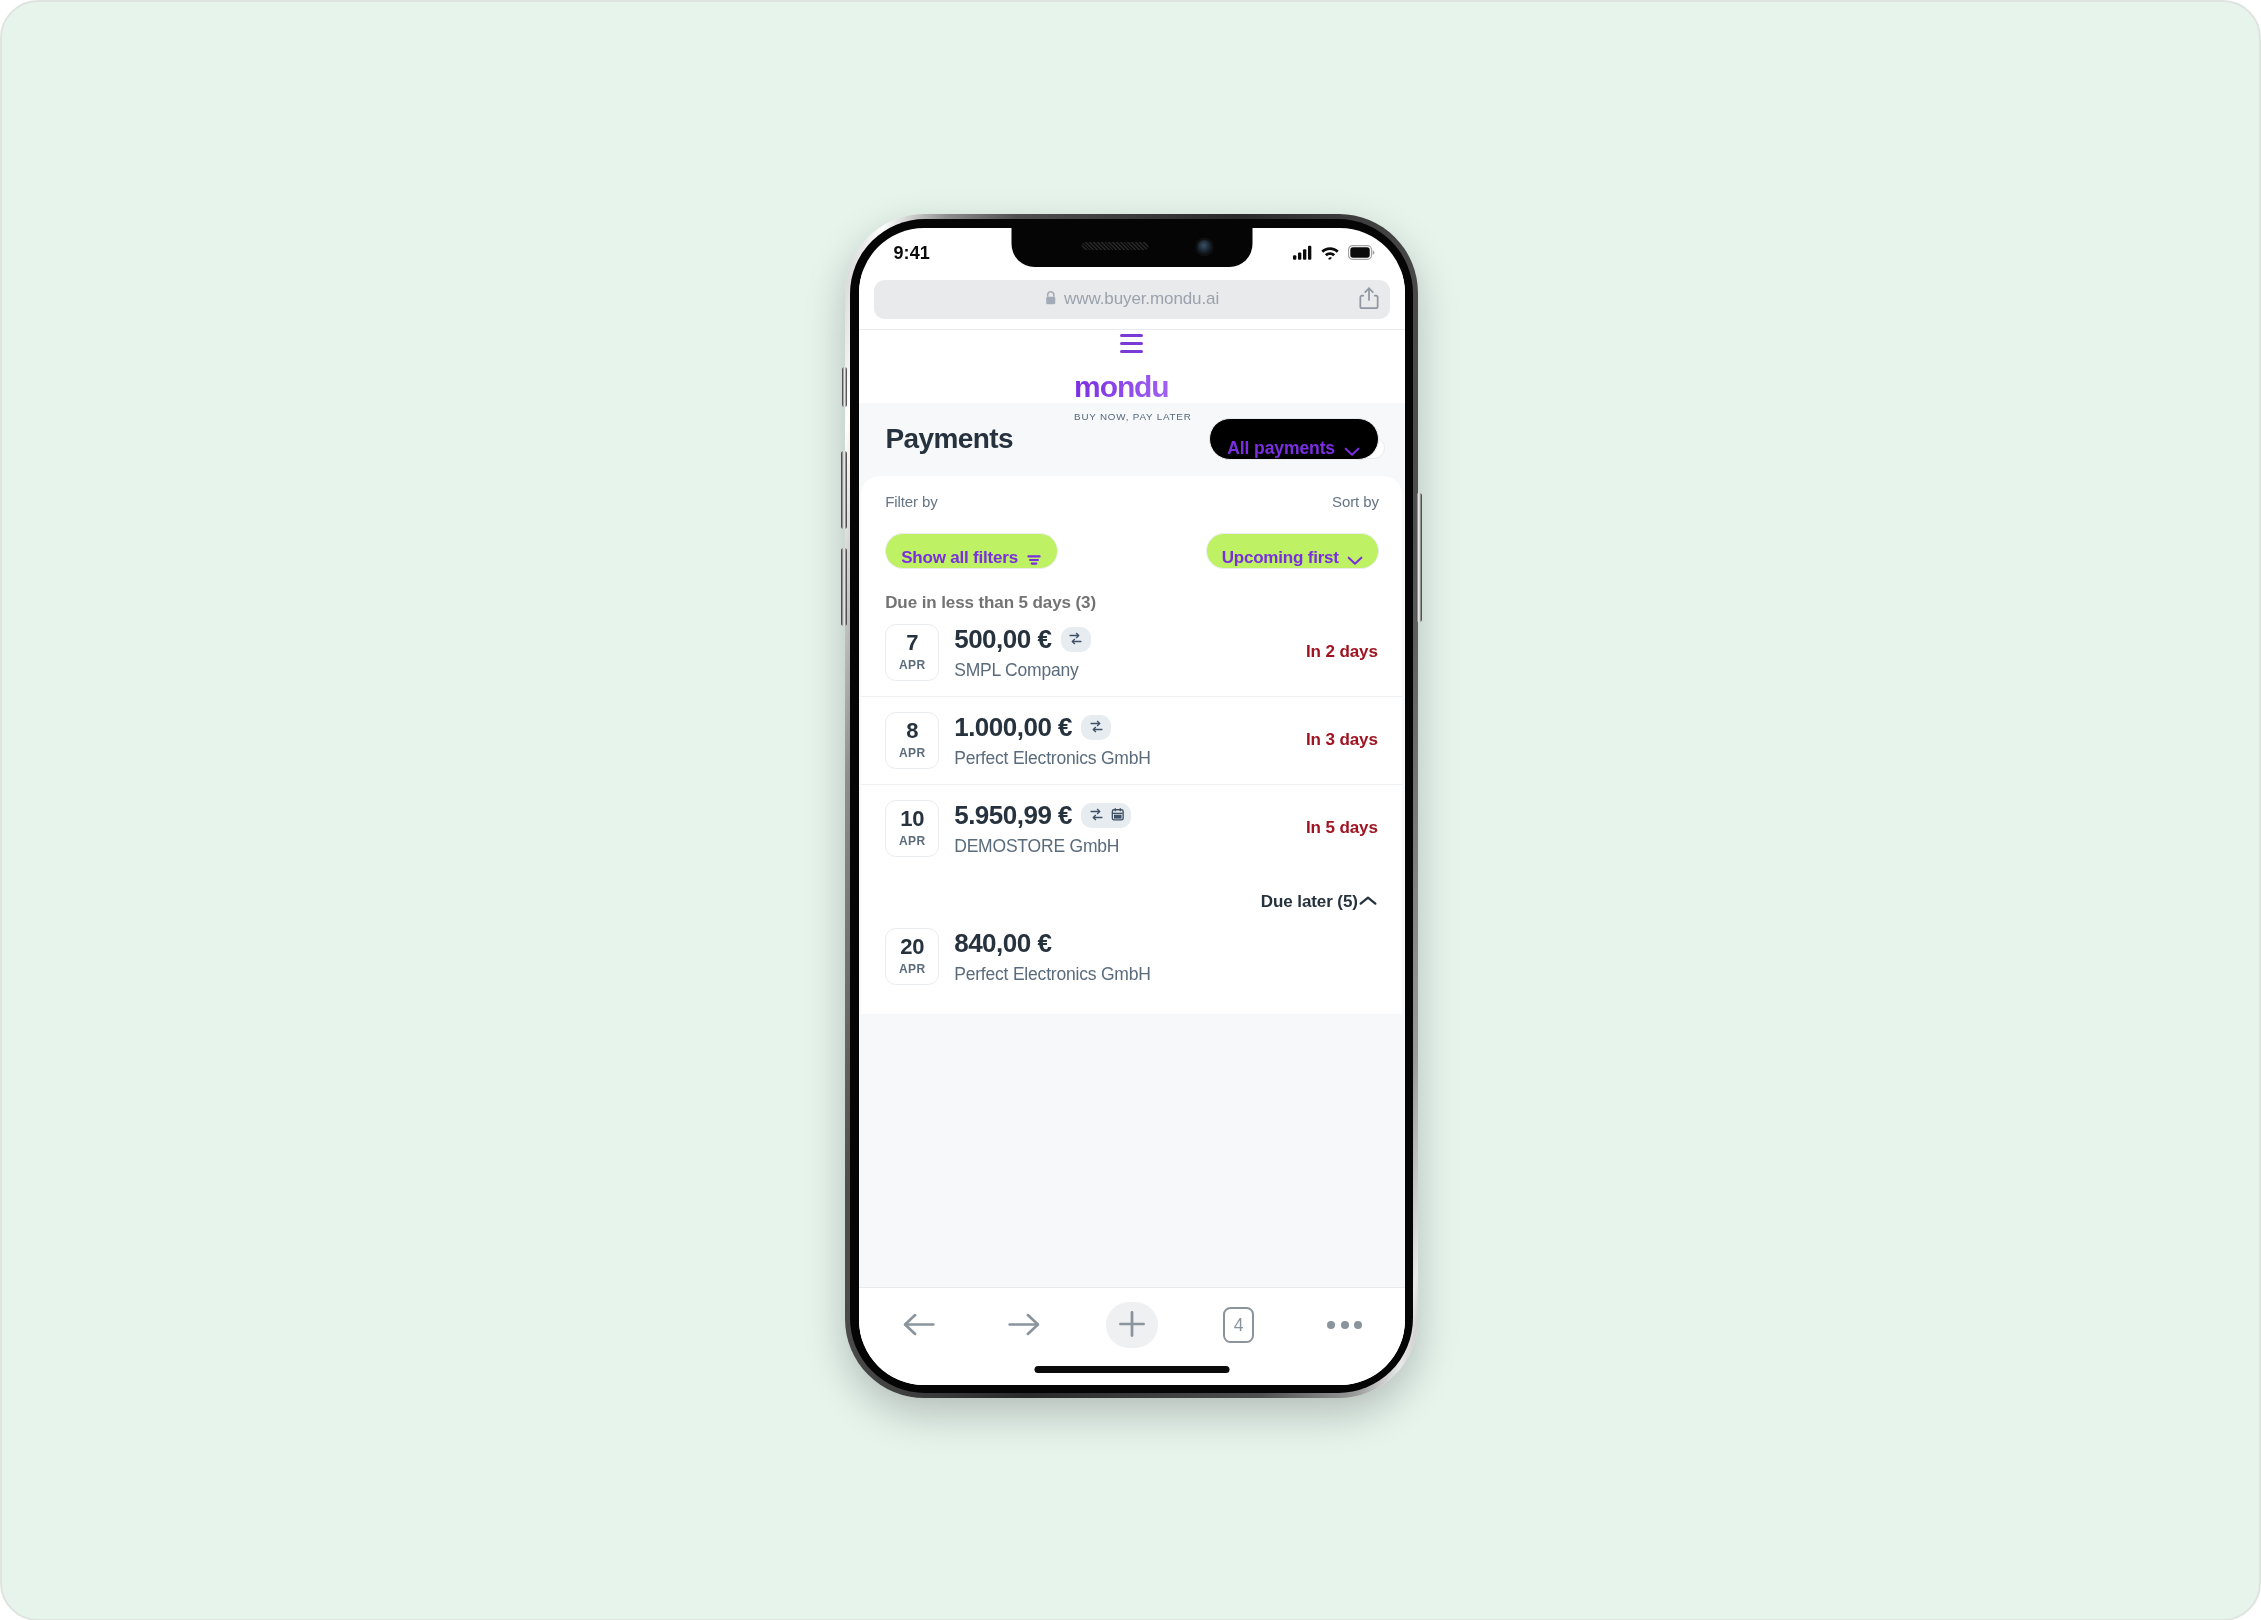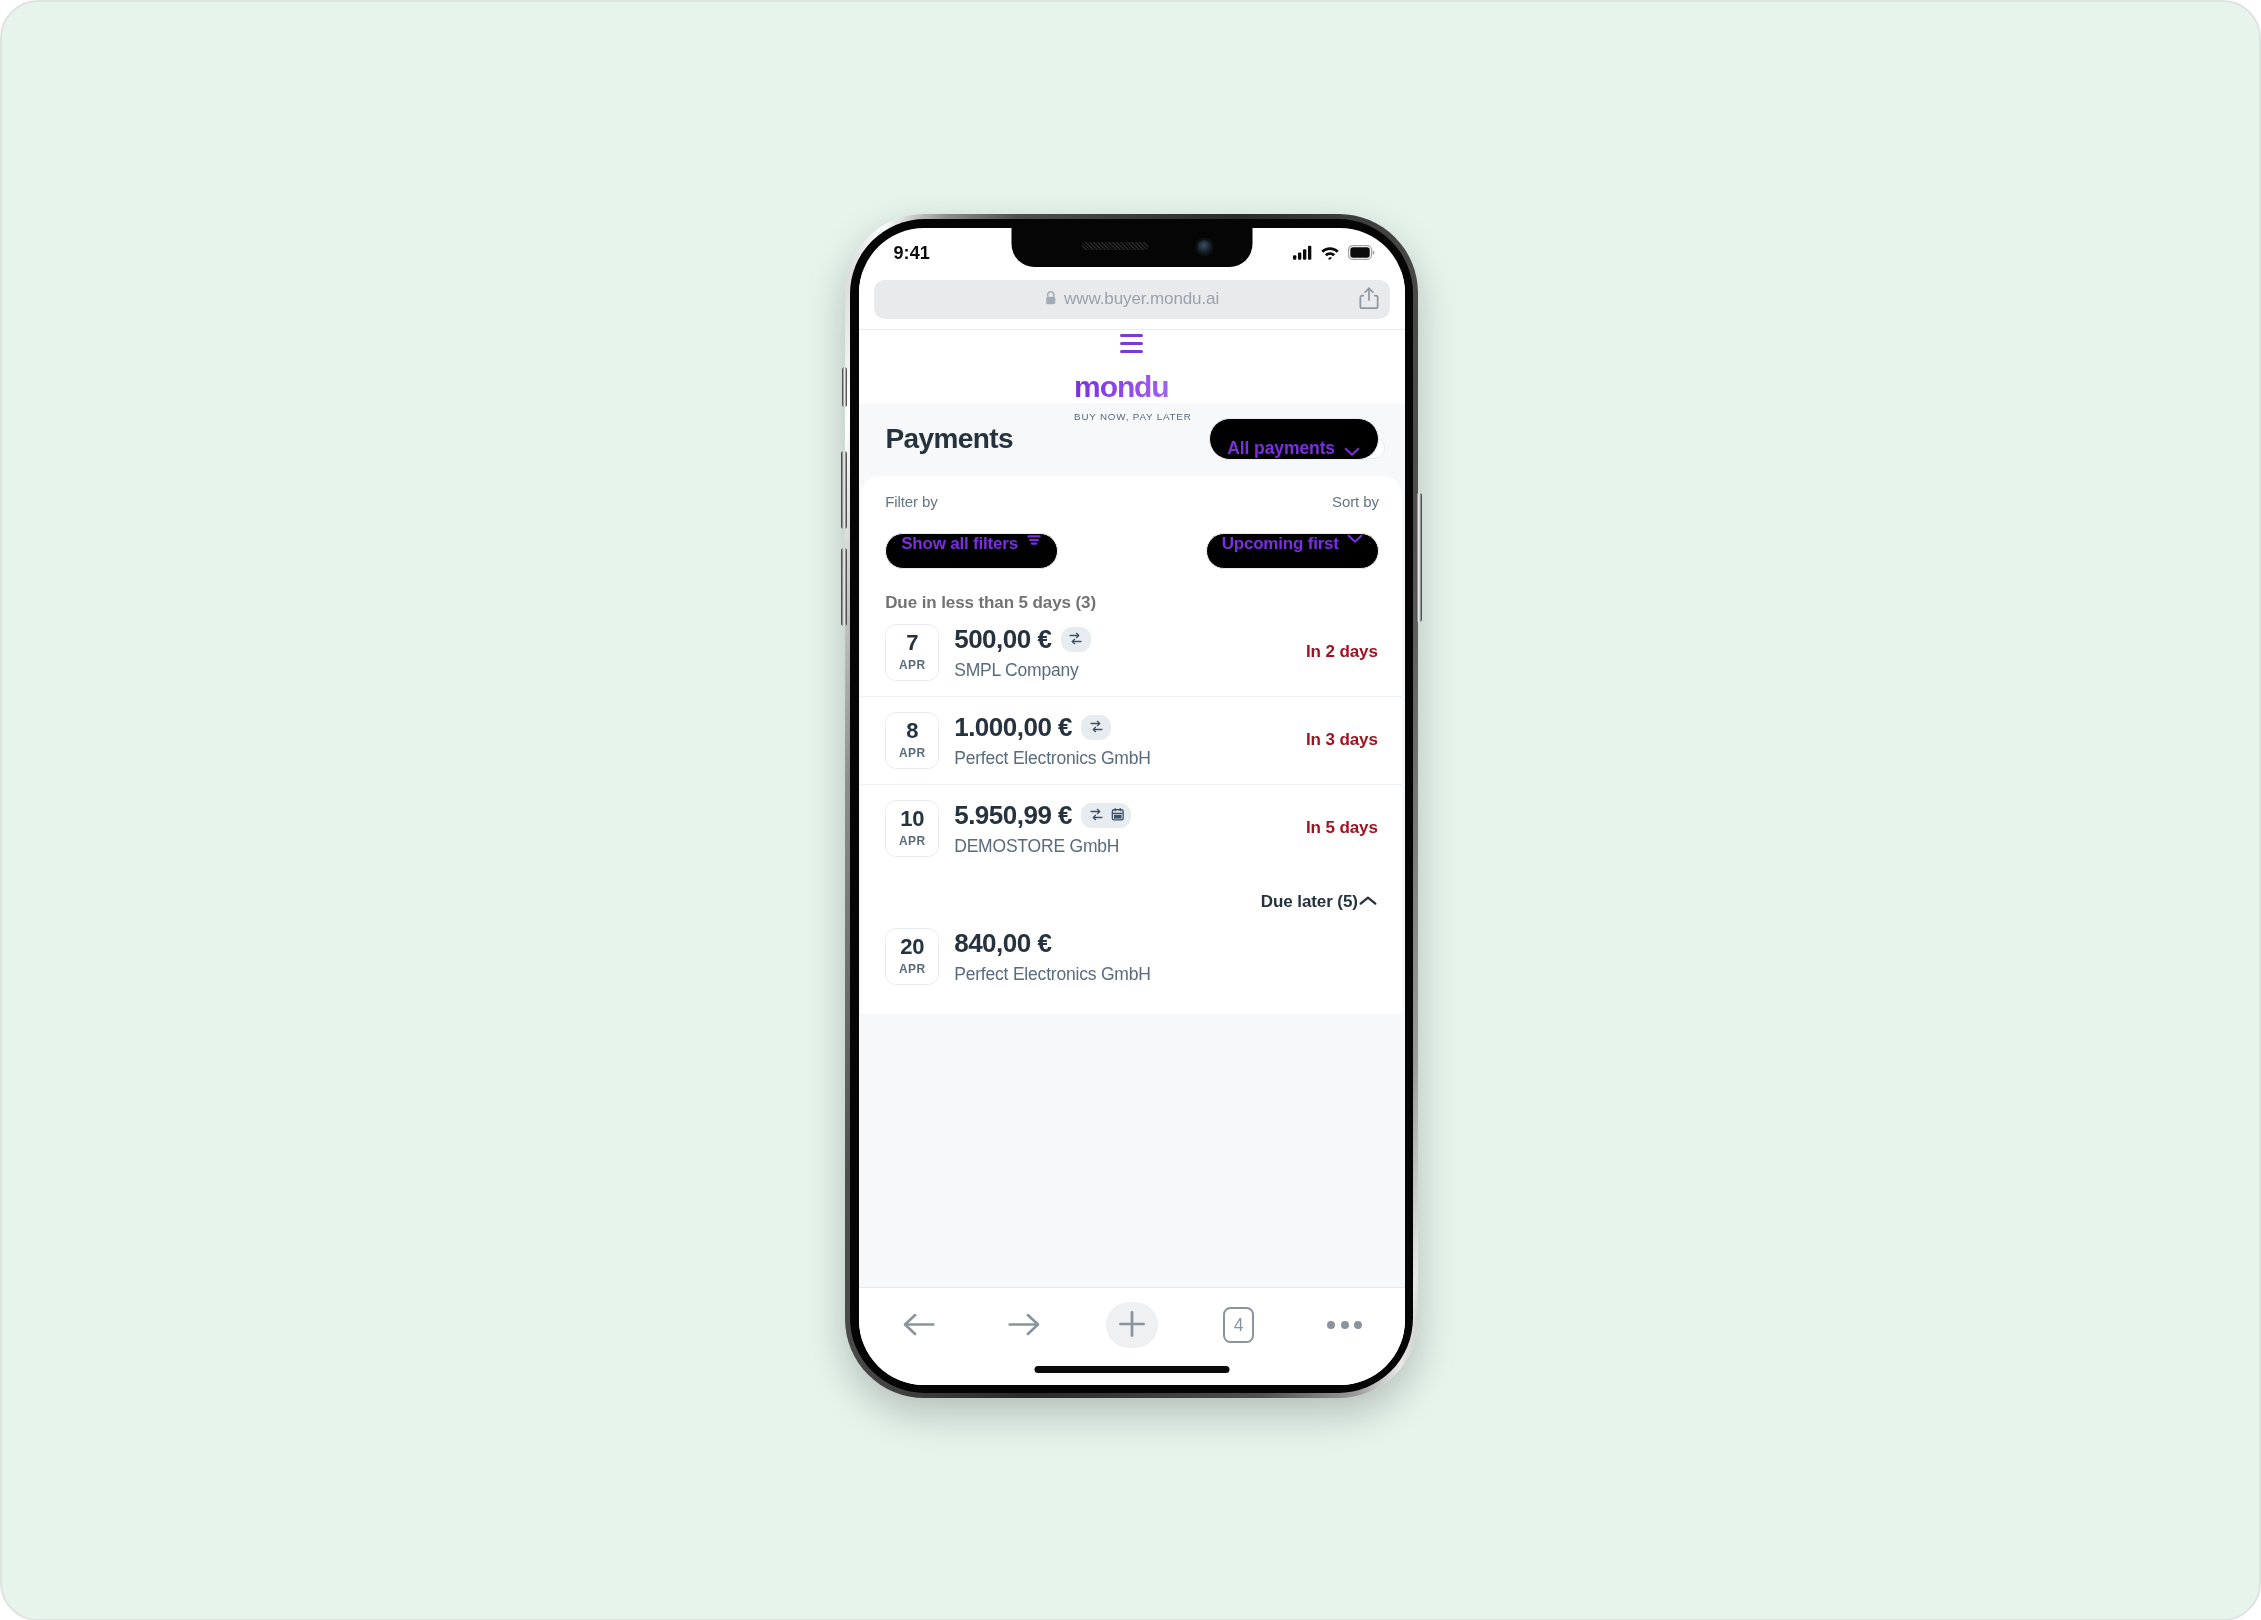--- a/index.html
+++ b/index.html
@@ -299,23 +299,23 @@
   .filter-col.right { align-items: flex-end; }
   .filter-caption {
     font-size: 15px;
     color: #667584;
     letter-spacing: -0.1px;
   }
   .ctl-pill {
     height: 36px;
     border: 1.3px solid #eaecef;
     border-radius: 20px;
-    background: #000000;
+    background: #bef264;
     display: inline-flex;
-    align-items: flex-start;
+    align-items: flex-end;
     gap: 8px;
     padding: 0 15px;
   }
   .ctl-label {
     font-size: 17px;
     font-weight: 700;
     color: #7a2ee0;
     letter-spacing: -0.2px;
   }
 

